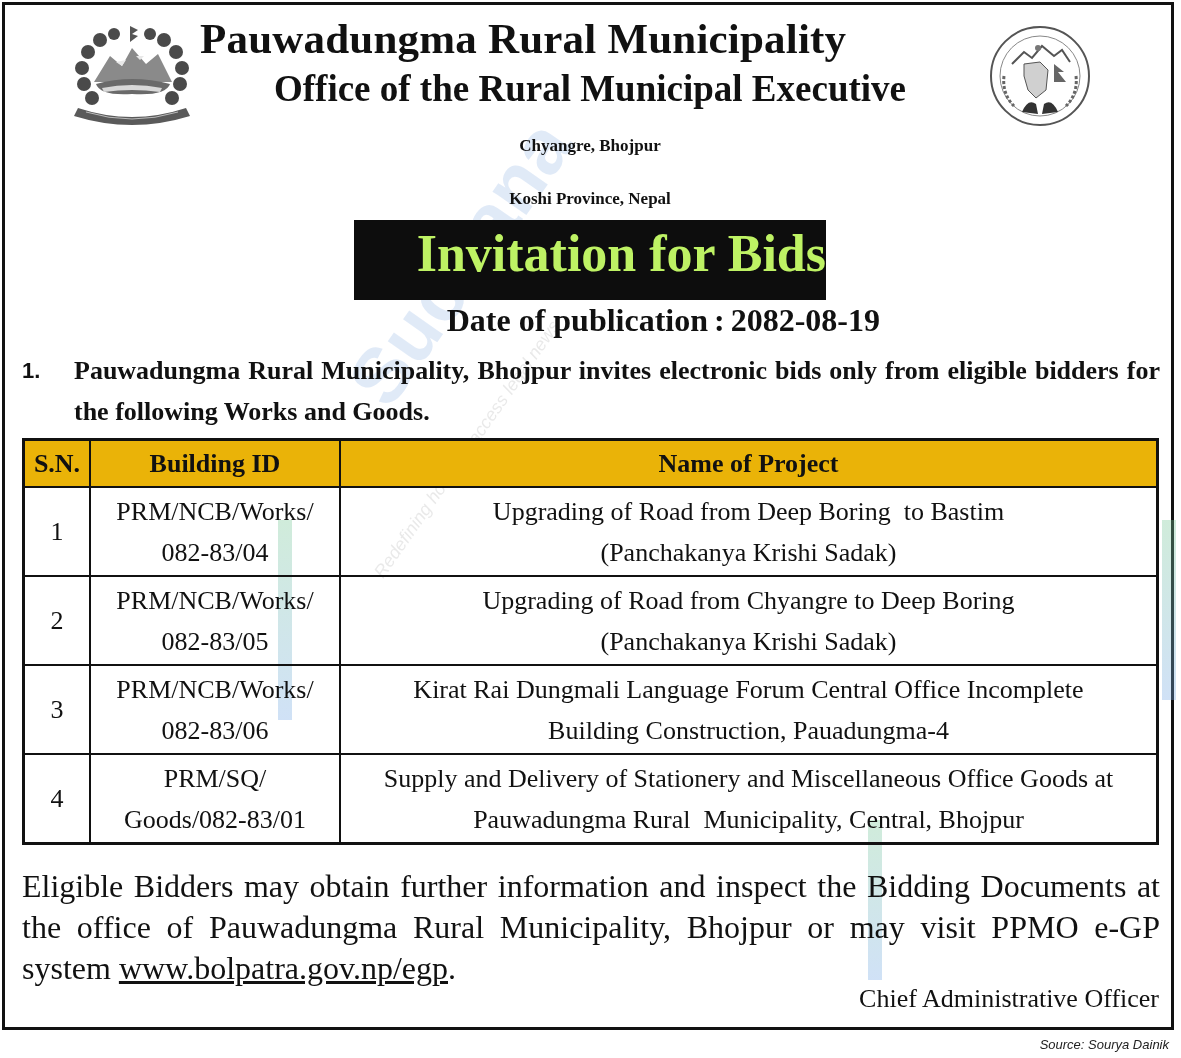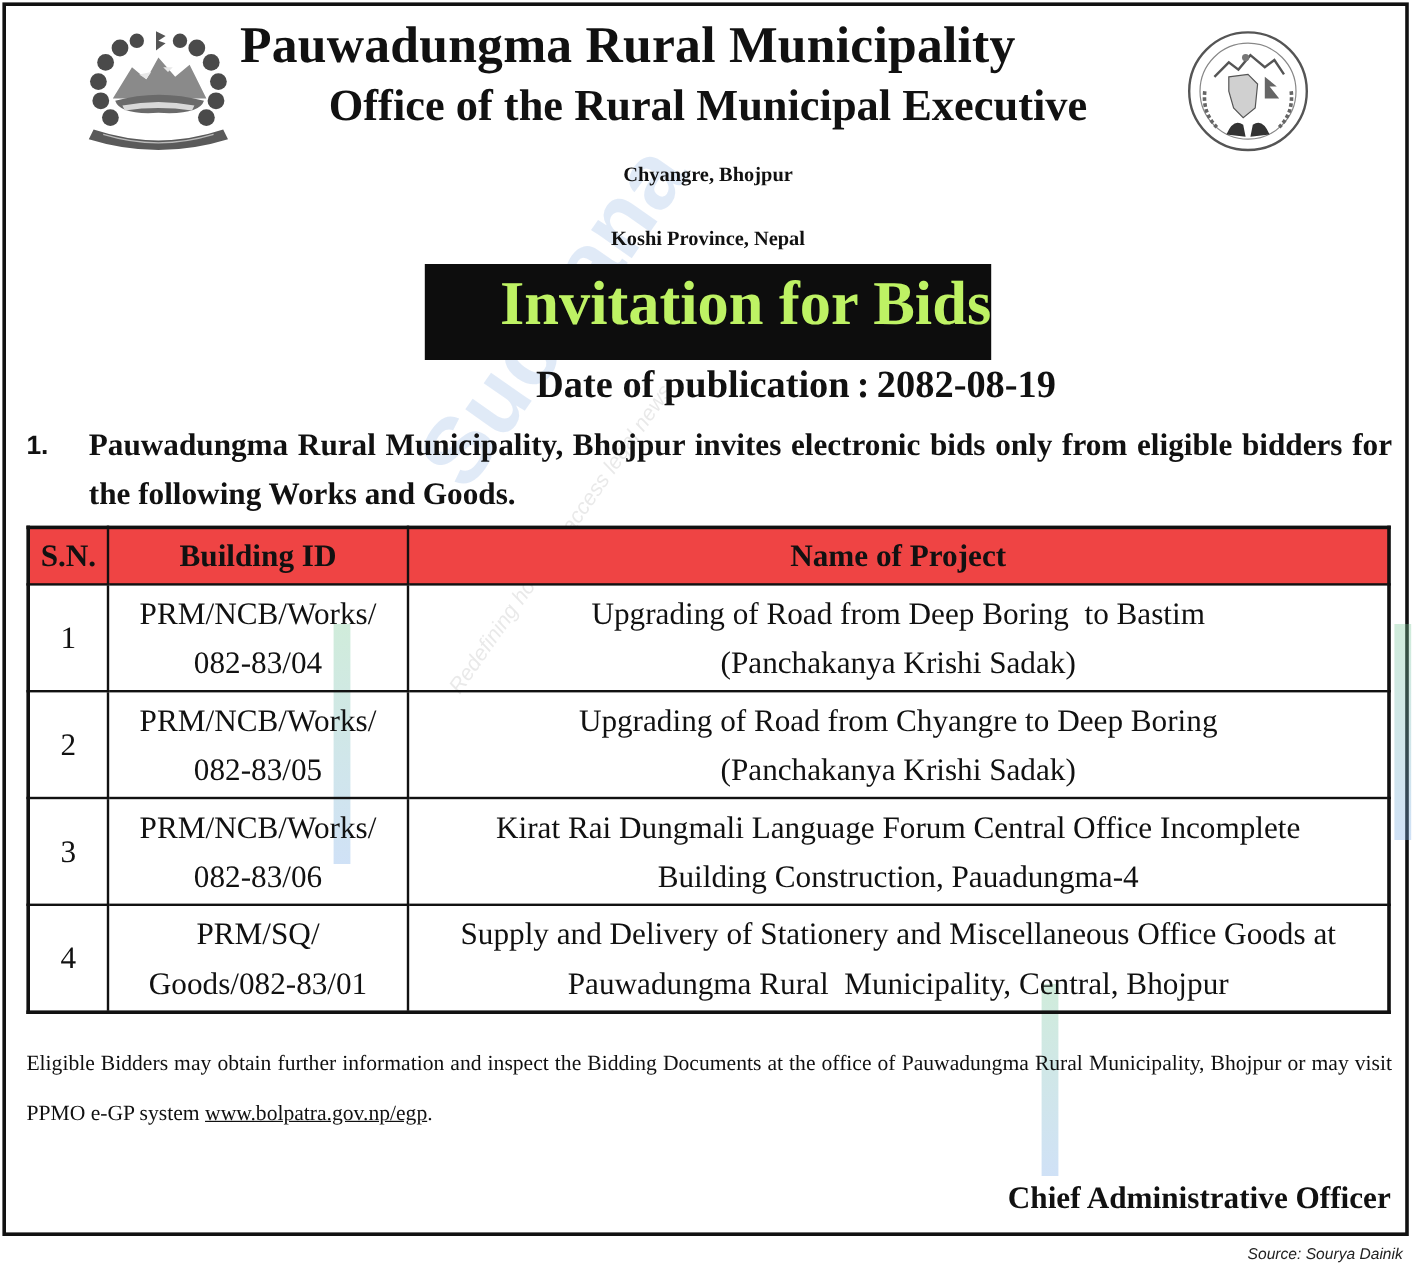--- a/index.html
+++ b/index.html
@@ -168,53 +168,53 @@
       border: 3px solid #111111;
       font-size: 26px;
     }
     .bids-table th, .bids-table td {
       border: 2px solid #111111;
       text-align: center;
       vertical-align: middle;
       padding: 0 6px;
     }
     .bids-table th {
-      background: #ef4444;
+      background: #eab308;
       font-weight: bold;
       height: 45px;
       line-height: 45px;
       font-size: 26px;
     }
     .bids-table td {
       height: 87px;
       line-height: 41px;
     }
     .col-sn { width: 52px; }
     .col-id { width: 236px; }
     .cell-line { display: block; white-space: nowrap; }
     
     .footer-text {
       position: absolute;
       left: 22px;
       top: 866px;
       width: 1138px;
-      font-size: 18px;
+      font-size: 32px;
       line-height: 41px;
       text-align: justify;
       text-align-last: left;
     }
     .footer-text a {
       color: #111111;
       text-decoration: underline;
     }
     .signature {
       position: absolute;
       right: 22px;
       top: 982px;
-      font-weight: bold;
+      font-weight: normal;
       font-size: 26px;
       line-height: 34px;
     }
     .source-credit {
       position: absolute;
       right: 12px;
       top: 1036px;
       font-family: "Liberation Sans", "DejaVu Sans", sans-serif;
       font-style: italic;
       font-size: 13px;

